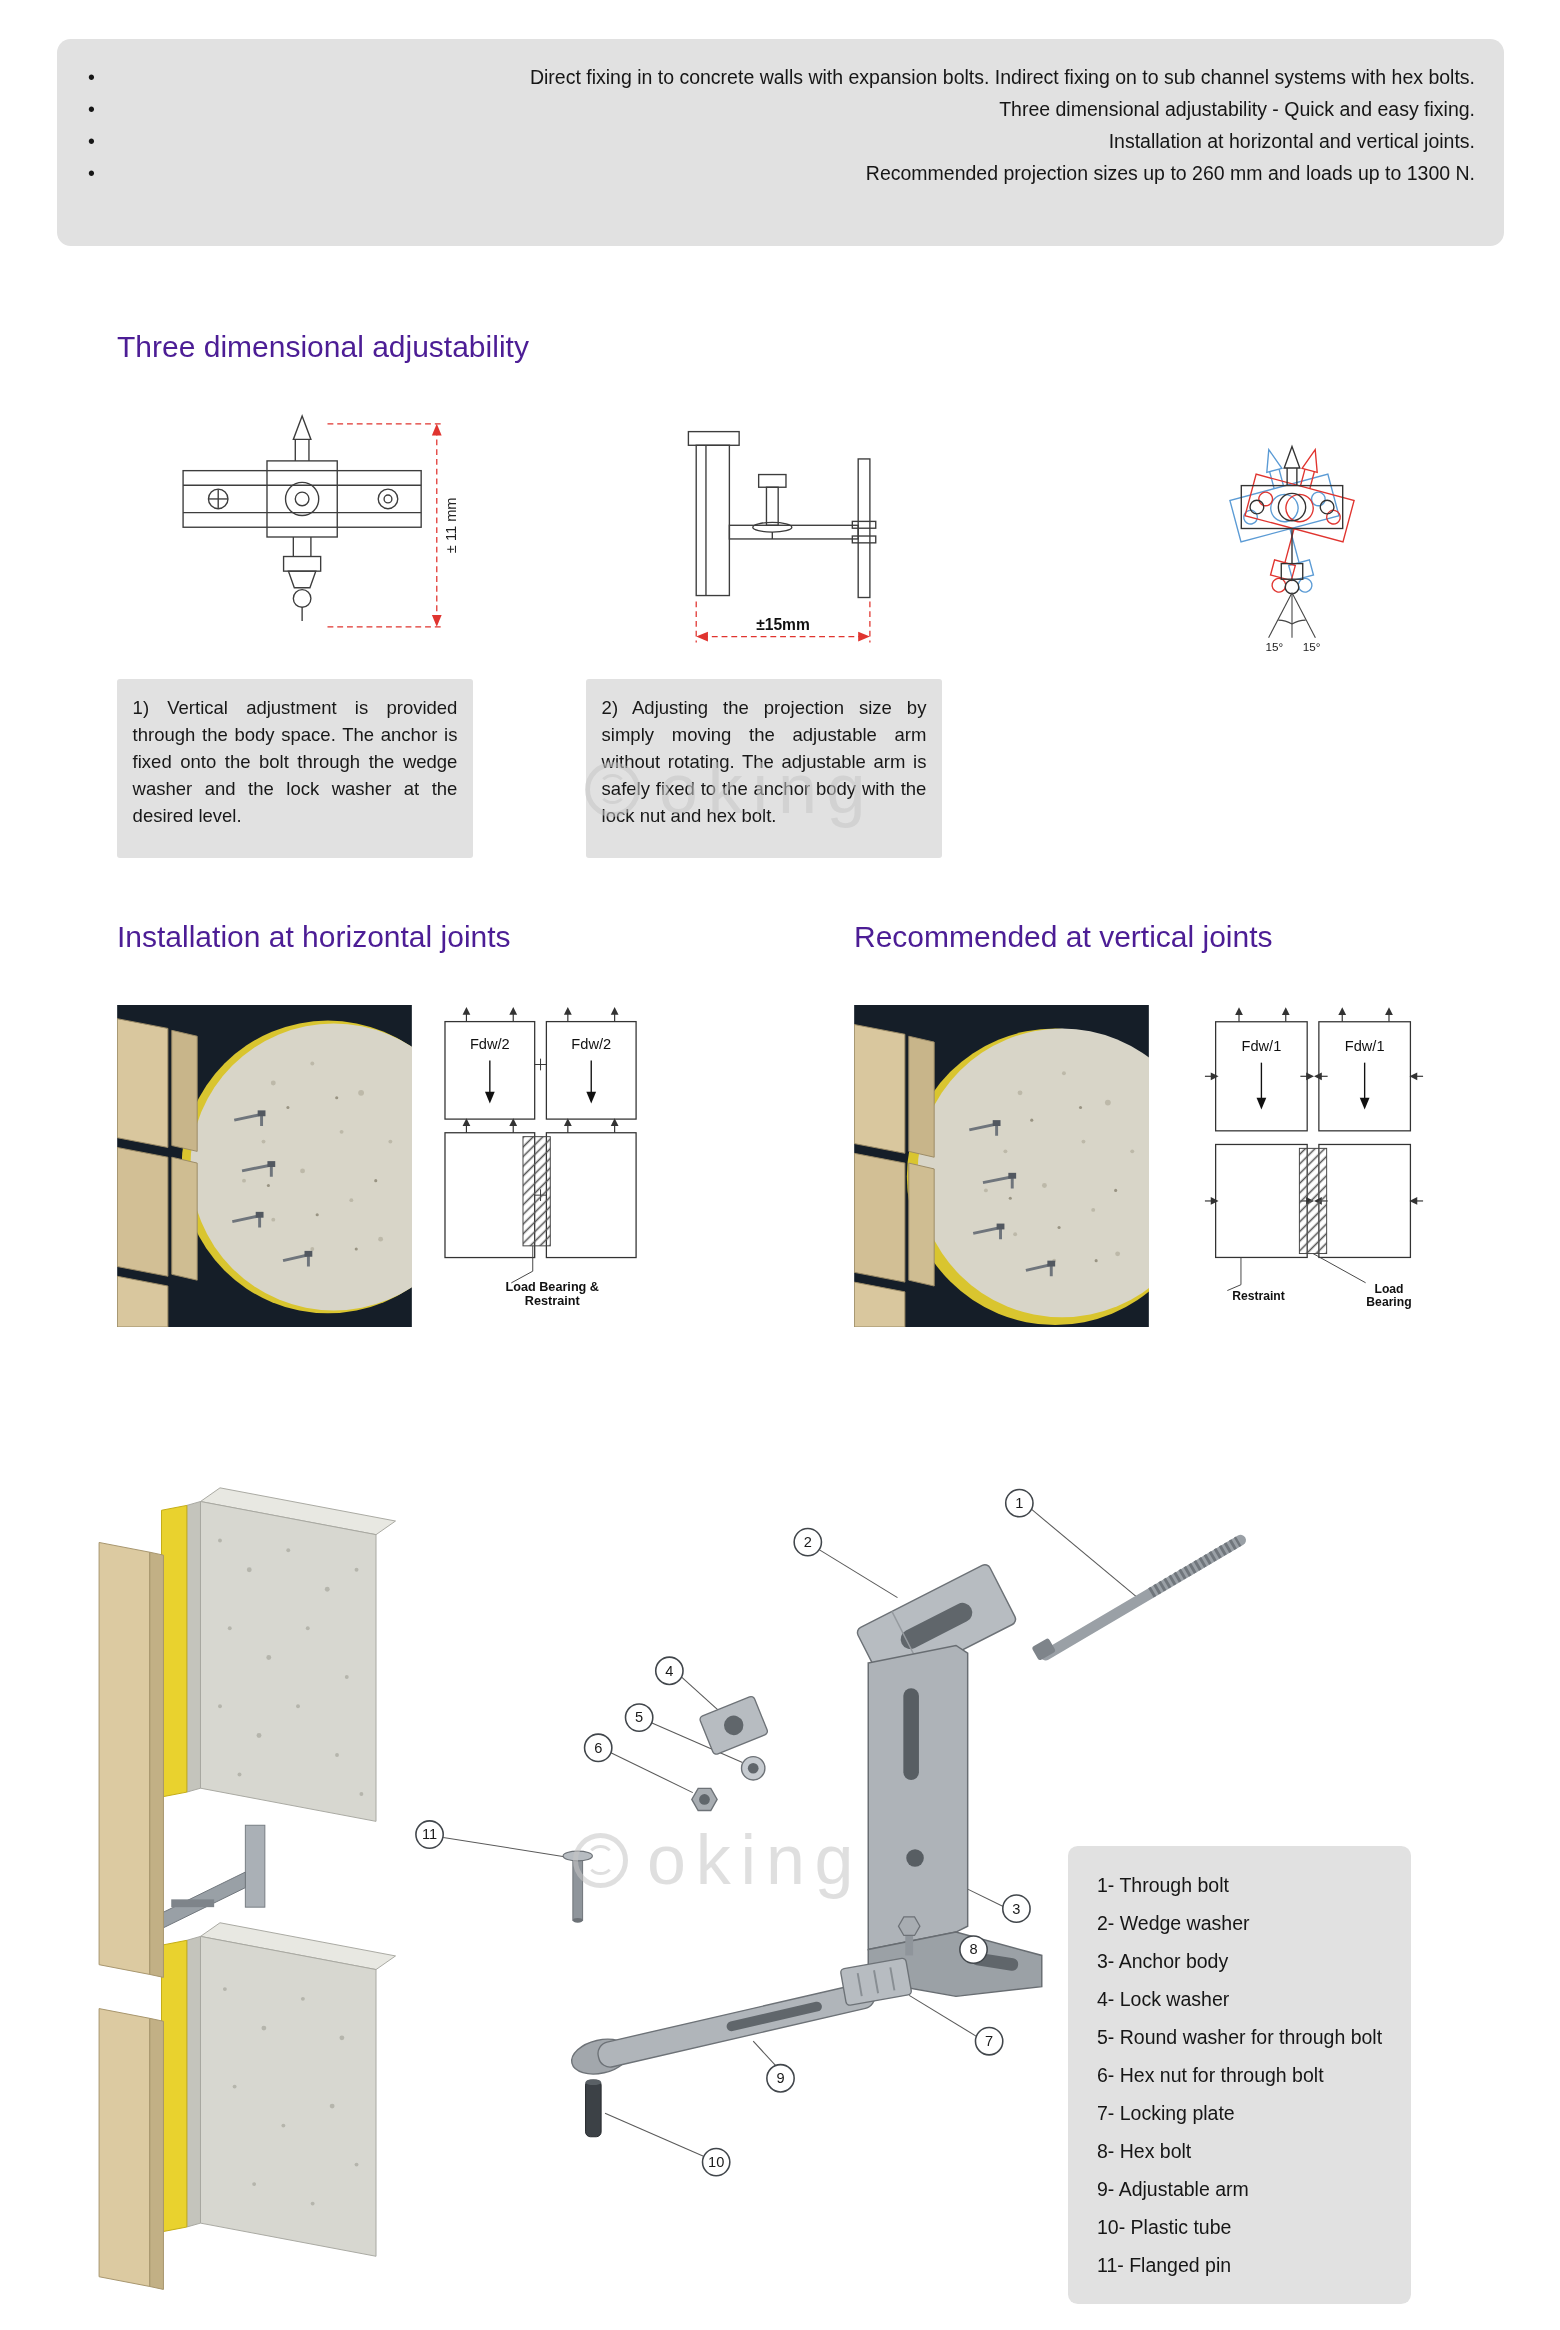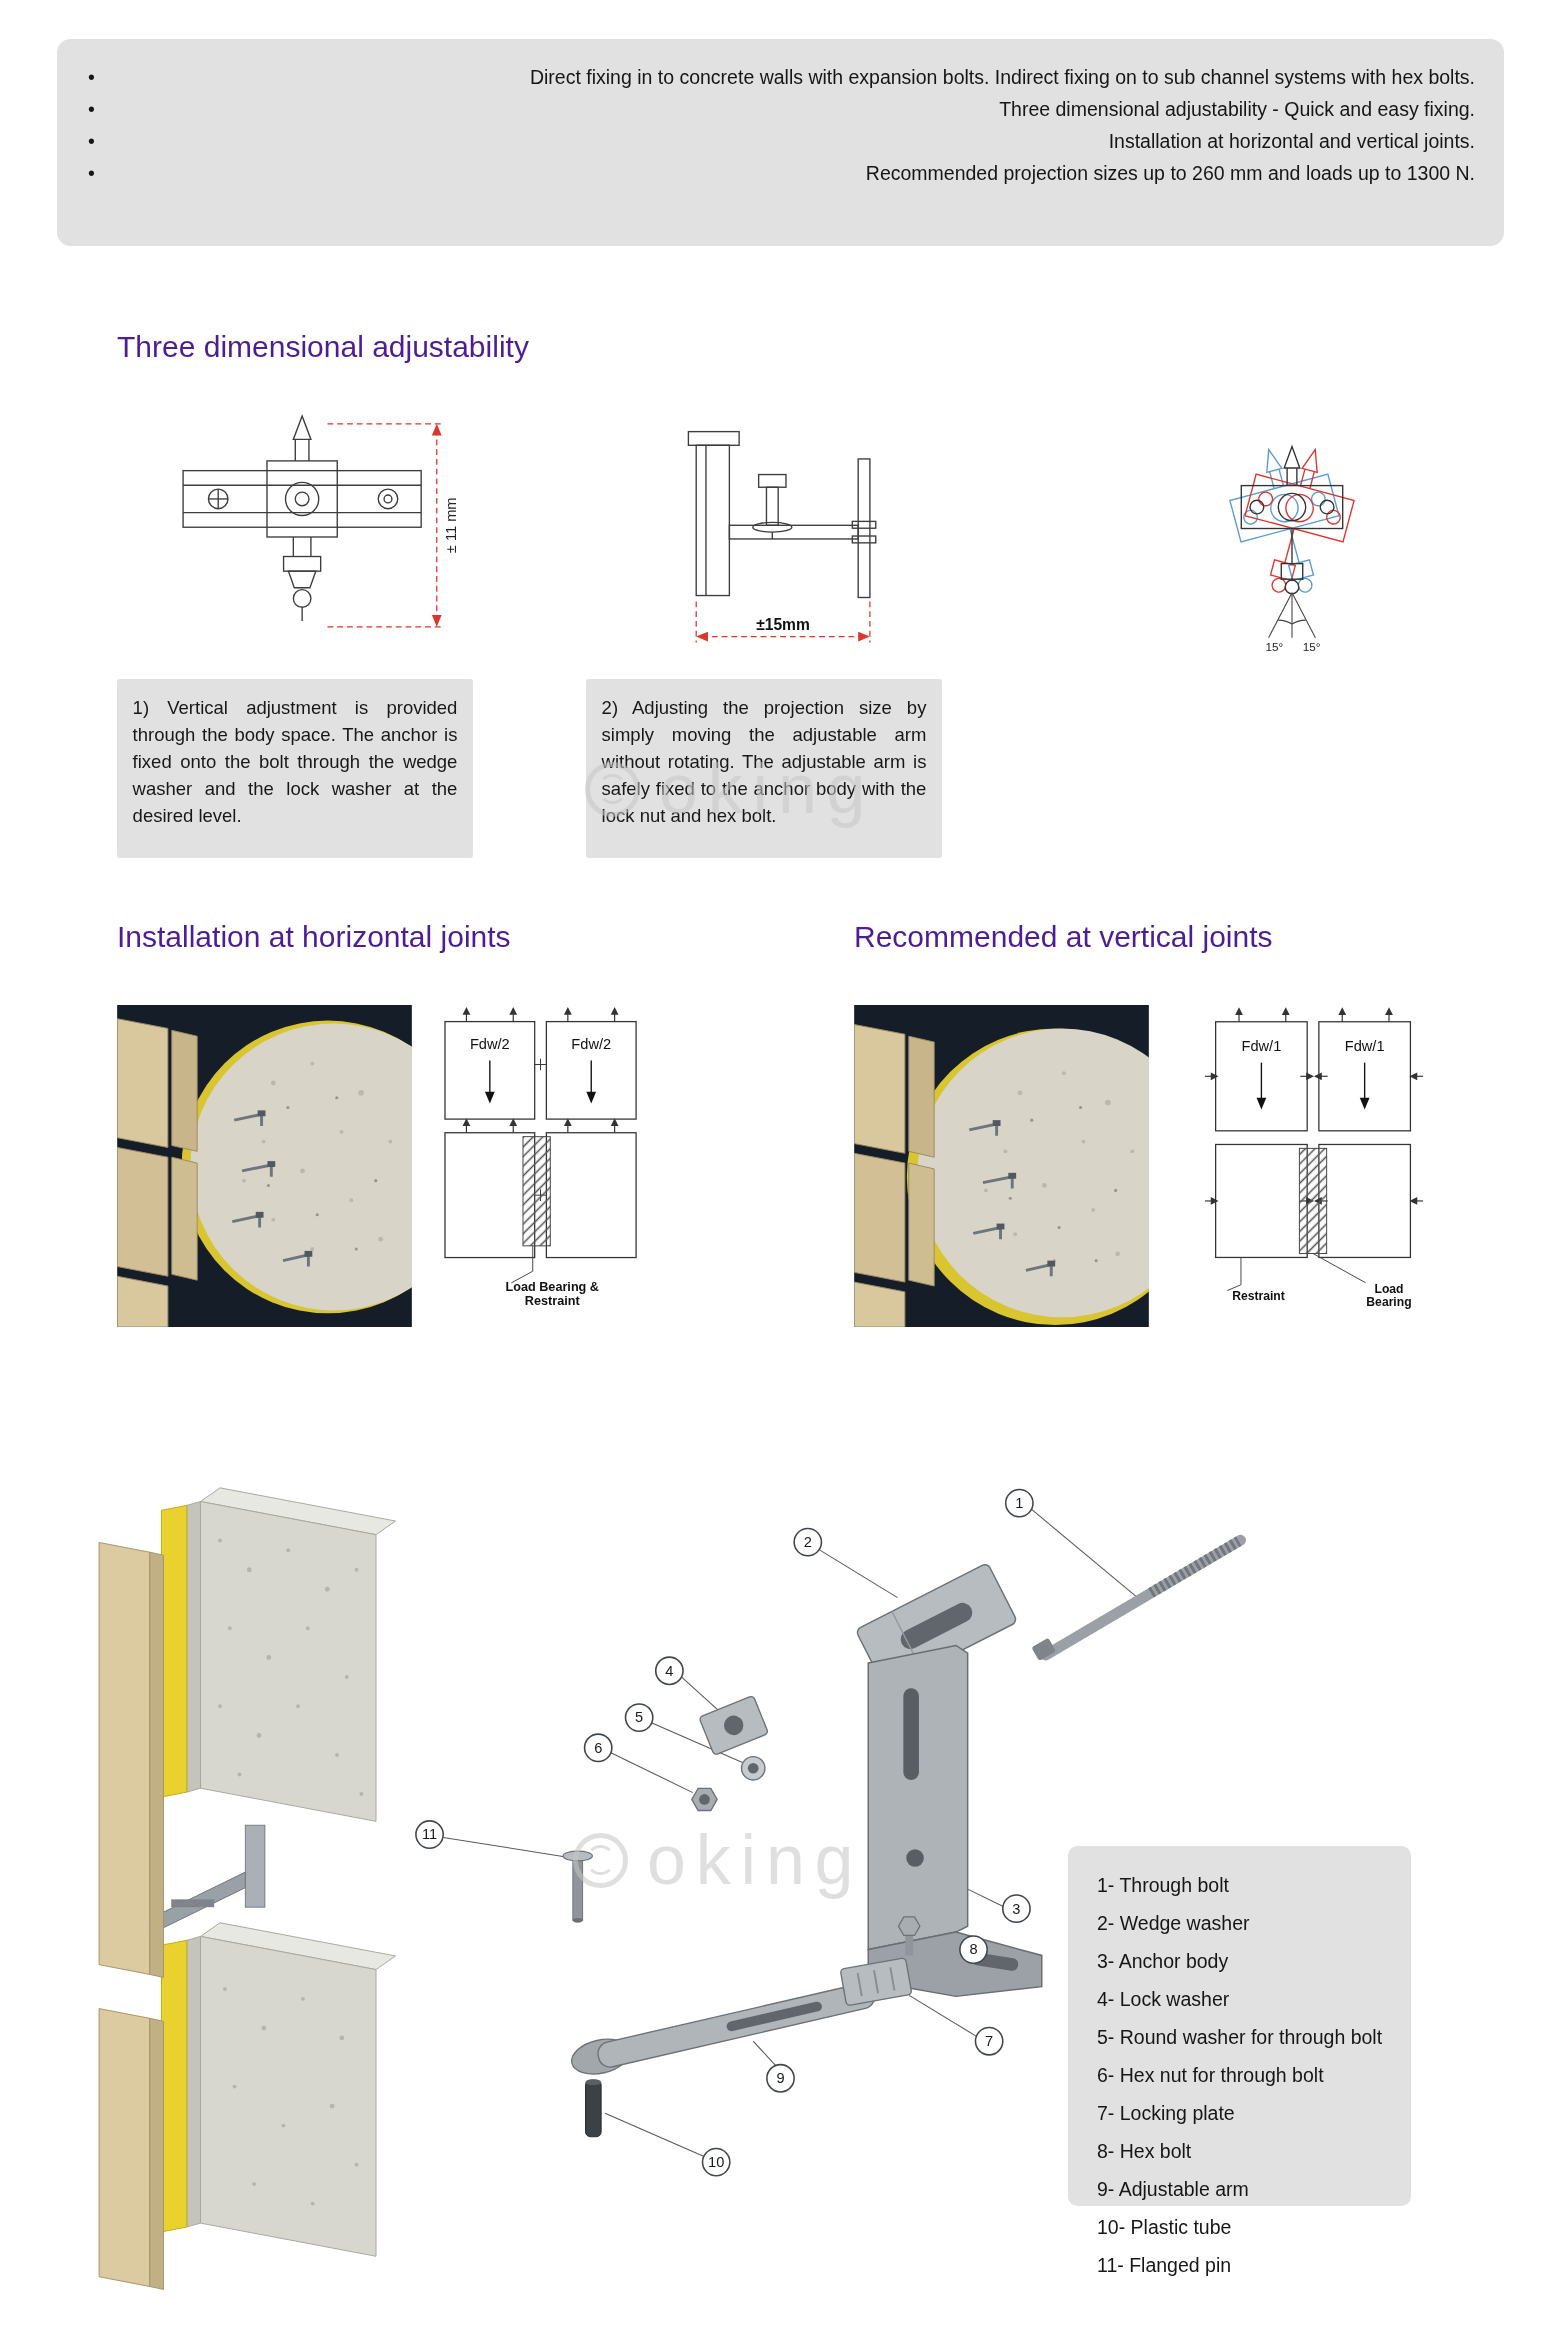--- a/index.html
+++ b/index.html
@@ -45,21 +45,21 @@
   #jdiag2 { left:1202px; top:1006px; width:224px; height:312px; }
 
   #render3d { left:54px;  top:1482px; width:371px; height:824px; }
   #exploded { left:410px; top:1468px; width:858px; height:853px; }
 
   .callout circle { fill:#ffffff; stroke:#41464b; stroke-width:1.6; }
   .callout text { text-anchor:middle; font-size:15px; fill:#1a1a1a; }
 
   
   .parts-box {
-    position:absolute; left:1068px; top:1846px; width:343px; height:360px;
+    position:absolute; left:1068px; top:1846px; width:343px; height:458px;
     background:#e1e1e1; border-radius:9.8px; padding:19.5px 13.7px 19.5px 29px;
     font-size:19.5px; line-height:38px; color:#161616; z-index:4;
   }
 
   
   .watermark {
     position:absolute; display:flex; align-items:center; gap:19px;
     opacity:.55; z-index:5; pointer-events:none;
   }
   .wm-ring { width:55px; height:55px; border:5.9px solid #c6c6c6; border-radius:50%; position:relative; flex:0 0 auto; }

